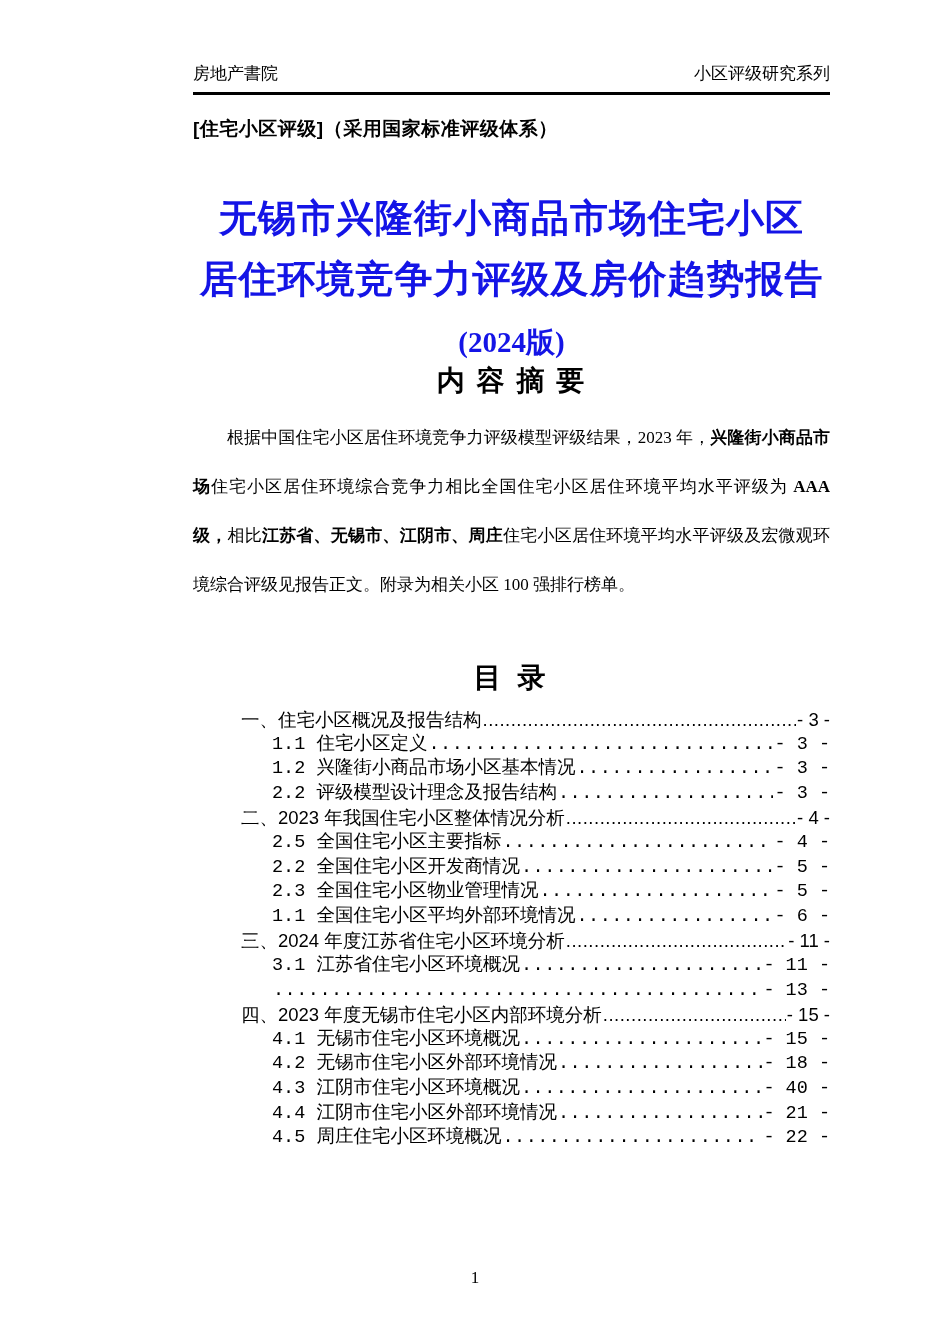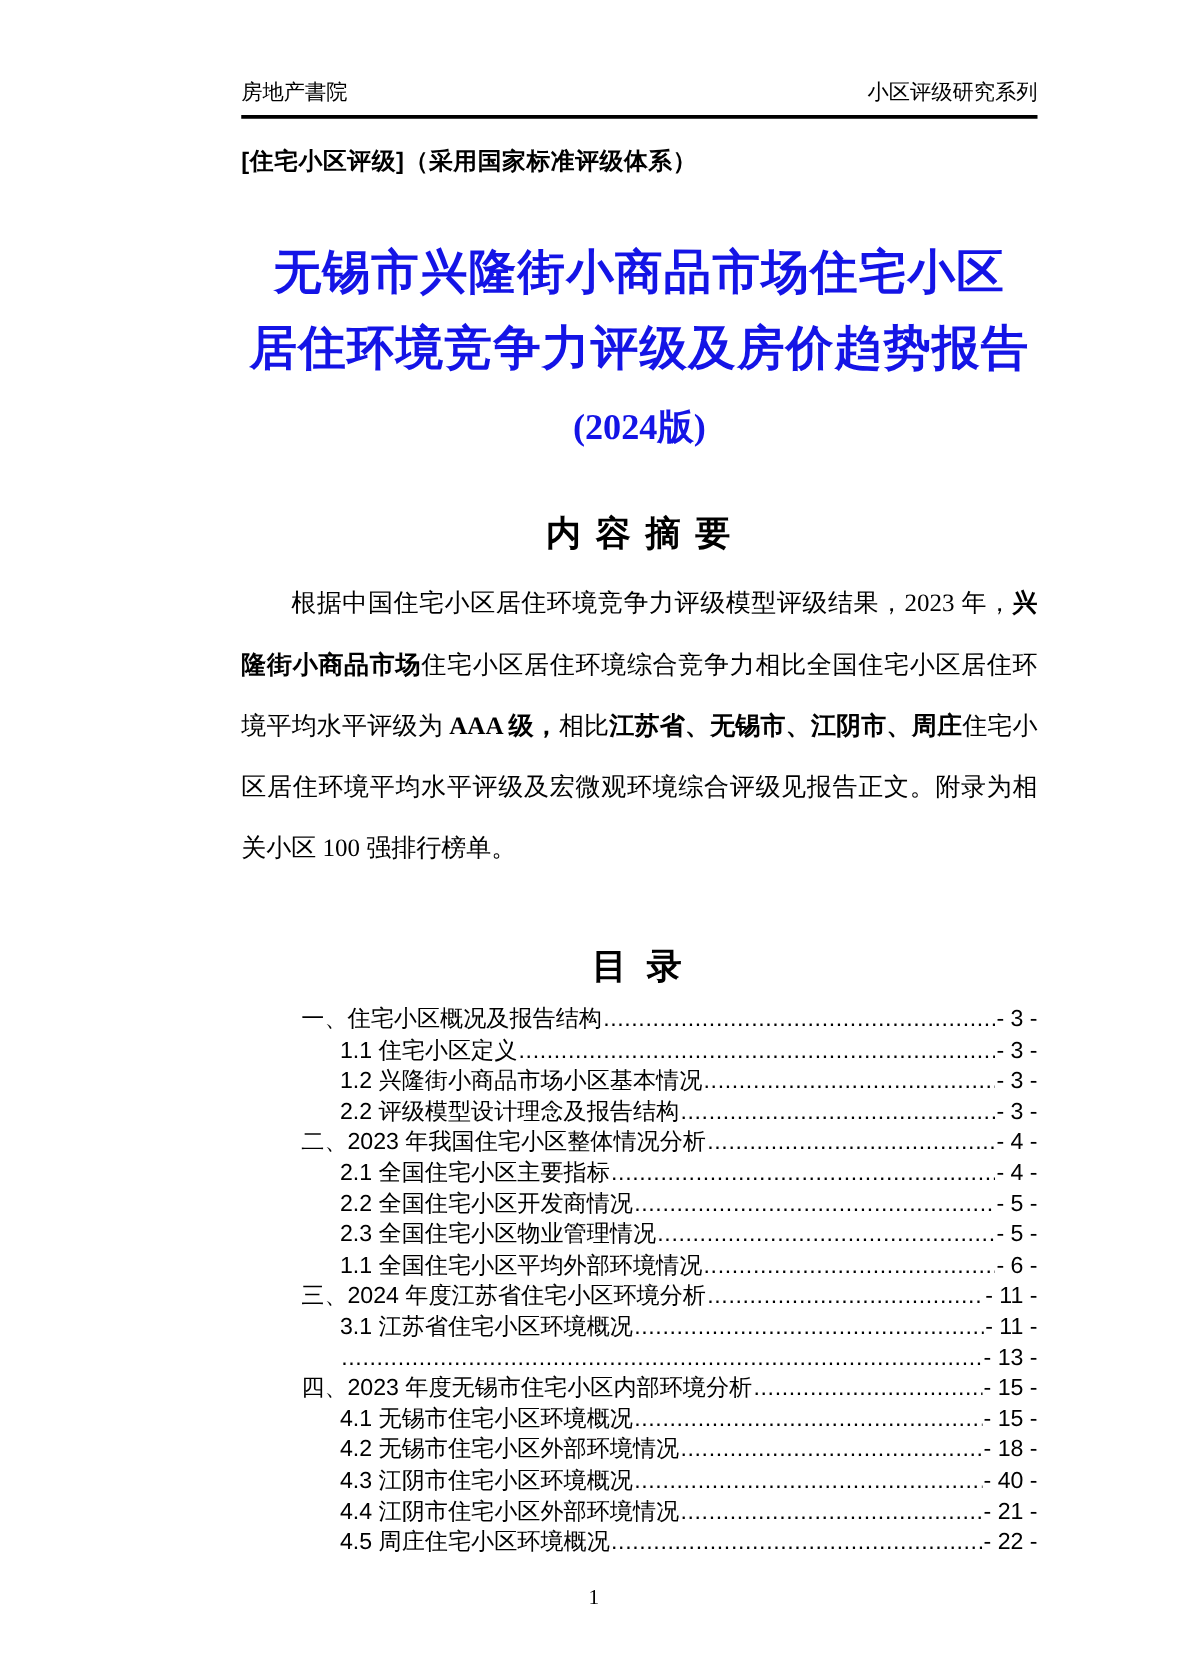--- a/index.html
+++ b/index.html
@@ -47,30 +47,29 @@
     line-height: 61px;
     letter-spacing: 1px;
   }
   .title-edition {
     font-size: 29px;
     line-height: 40px;
     margin-top: 12px;
   }
   
   .abstract-heading {
-    margin-top: 46px;
     text-align: center;
     font-size: 28px;
     font-weight: bold;
     letter-spacing: 2px;
   }
   .abstract-par {
     margin-top: 13px;
     font-family: "Liberation Serif", "DejaVu Serif", serif;
-    font-size: 20px;
+    font-size: 17px;
     line-height: 49px;
     text-align: justify;
     text-indent: 2em;
   }
   .abstract-par .bold { font-weight: bold; }
   
   .toc-heading {
     margin-top: 50px;
     text-align: center;
     font-size: 28px;
@@ -81,21 +80,21 @@
     margin-top: 11px;
     font-size: 18.5px;
     margin-left: 48px;
   }
   .toc-item {
     display: flex;
     align-items: baseline;
     line-height: 24.6px;
     white-space: nowrap;
   }
-  .toc-item.level-2 { padding-left: 31px; }
+  .toc-item.level-2 { padding-left: 31px; font-family: Liberation Mono, monospace; }
   .toc-label { flex: none; }
   .toc-dots {
     flex: 1 1 auto;
     overflow: hidden;
     margin: 0 1px;
   }
   .toc-dots::after {
     content: "..........................................................................................................................................................";
     letter-spacing: 0.5px;
   }
@@ -155,21 +154,21 @@
         <span class="toc-label">2.2 评级模型设计理念及报告结构</span>
         <span class="toc-dots"></span>
         <span class="toc-page">- 3 -</span>
       </div>
       <div class="toc-item level-1">
         <span class="toc-label">二、2023 年我国住宅小区整体情况分析</span>
         <span class="toc-dots"></span>
         <span class="toc-page">- 4 -</span>
       </div>
       <div class="toc-item level-2">
-        <span class="toc-label">2.1 全国住宅小区主要指标</span>
+        <span class="toc-label">2.5 全国住宅小区主要指标</span>
         <span class="toc-dots"></span>
         <span class="toc-page">- 4 -</span>
       </div>
       <div class="toc-item level-2">
         <span class="toc-label">2.2 全国住宅小区开发商情况</span>
         <span class="toc-dots"></span>
         <span class="toc-page">- 5 -</span>
       </div>
       <div class="toc-item level-2">
         <span class="toc-label">2.3 全国住宅小区物业管理情况</span>

